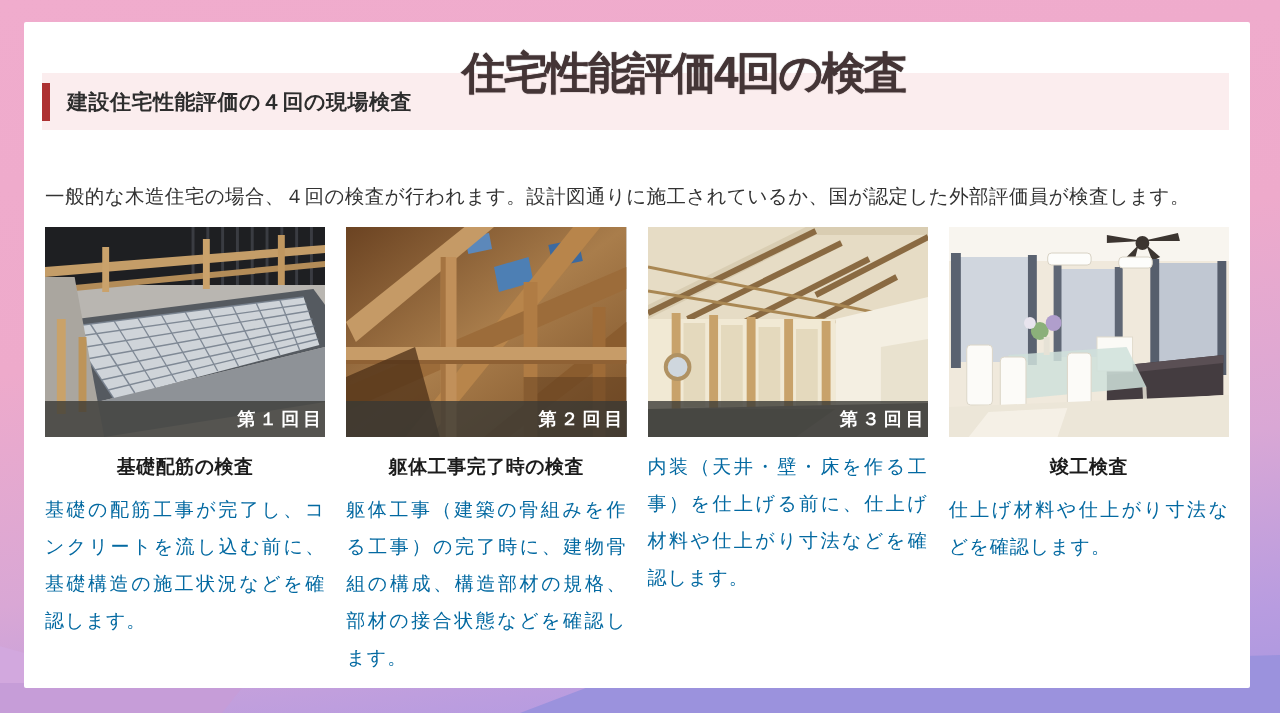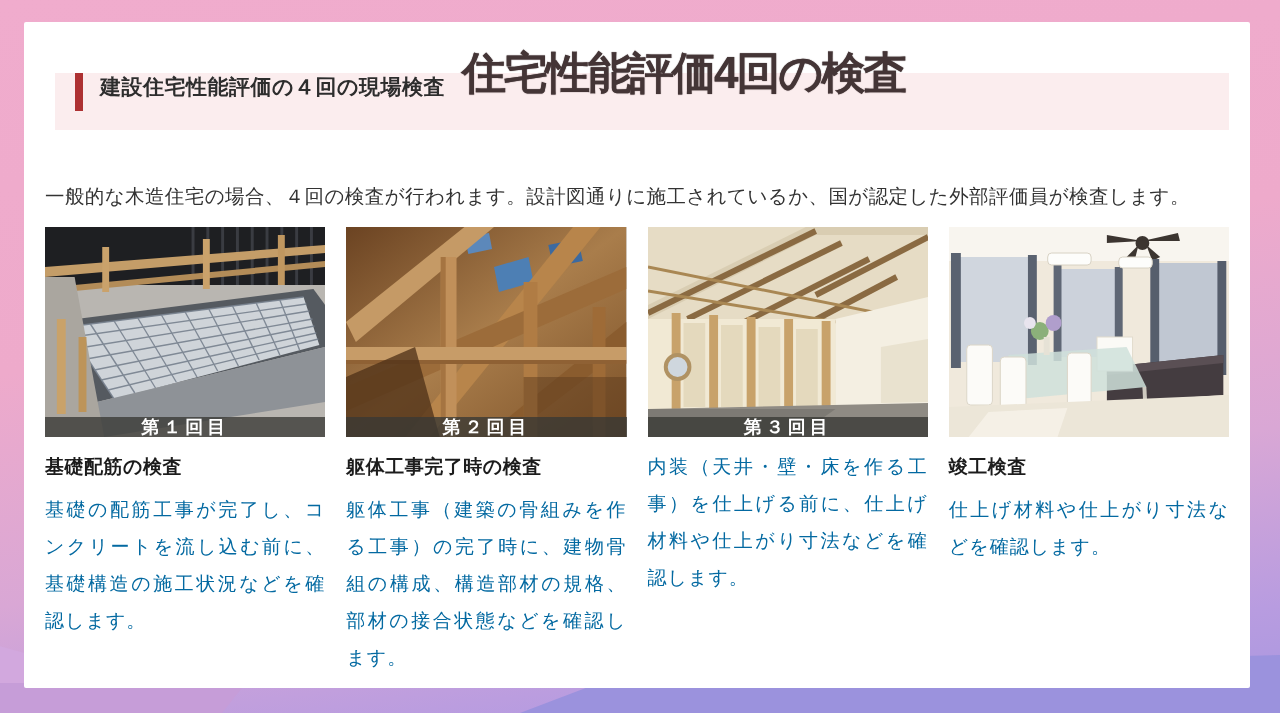--- a/index.html
+++ b/index.html
@@ -19,22 +19,22 @@
   }
   .deco-left-wedge{
     left:0;bottom:18px;width:95px;height:75px;background:#d2a8de;
     clip-path:polygon(0 35%,100% 70%,100% 100%,0 100%);
   }
   .card{
     position:absolute;left:24px;top:22px;width:1226px;height:666px;
     background:#ffffff;z-index:1;border-radius:2px;
   }
   .header-strip{
-    position:absolute;left:31px;right:21px;top:51px;height:57px;
-    background:#fbedee;display:flex;align-items:flex-start;padding-left:20px;
+    position:absolute;left:18px;right:21px;top:51px;height:57px;
+    background:#fbedee;display:flex;align-items:center;
   }
   .red-bar{width:8px;height:38px;background:#ad3132;flex:0 0 auto;}
   .eyebrow{
     margin-left:17px;font-size:21px;font-weight:bold;color:#2d2d2d;letter-spacing:0.5px;
   }
   .main-title{
     position:absolute;top:26px;left:438px;z-index:2;
     font-size:44px;font-weight:900;color:#443536;letter-spacing:-2px;
     line-height:1.15;white-space:nowrap;
     text-shadow:0 0 1px #443536;
@@ -45,29 +45,29 @@
   }
   .columns{
     position:absolute;top:205px;left:21px;right:21px;
     display:grid;grid-template-columns:repeat(4,1fr);column-gap:21px;
   }
   .photo{
     position:relative;height:210px;overflow:hidden;background:#ddd;
   }
   .photo svg{display:block;width:100%;height:100%;}
   .badge-bar{
-    position:absolute;left:0;right:0;bottom:0;height:20px;
+    position:absolute;left:0;right:0;bottom:0;height:36px;
     background:rgba(56,56,52,0.78);
-    display:flex;align-items:center;justify-content:center;
+    display:flex;align-items:center;justify-content:flex-end;
   }
   .badge-text{
     color:#ffffff;font-size:18px;font-weight:bold;letter-spacing:4px;
   }
   .step-heading{
-    margin:17px 0 0 0;font-size:19px;font-weight:bold;color:#1c1c1c;letter-spacing:0.5px;
+    margin:17px 0 0 0;font-size:19px;font-weight:bold;color:#1c1c1c;letter-spacing:0.5px;text-align:center;
   }
   .step-body{
     margin:11px 0 0 0;font-size:19px;line-height:1.95;color:#0369a1;
     letter-spacing:1px;text-align:justify;
   }
 </style>
 </head>
 <body>
 
 <div class="deco deco-bottom-right"></div>

